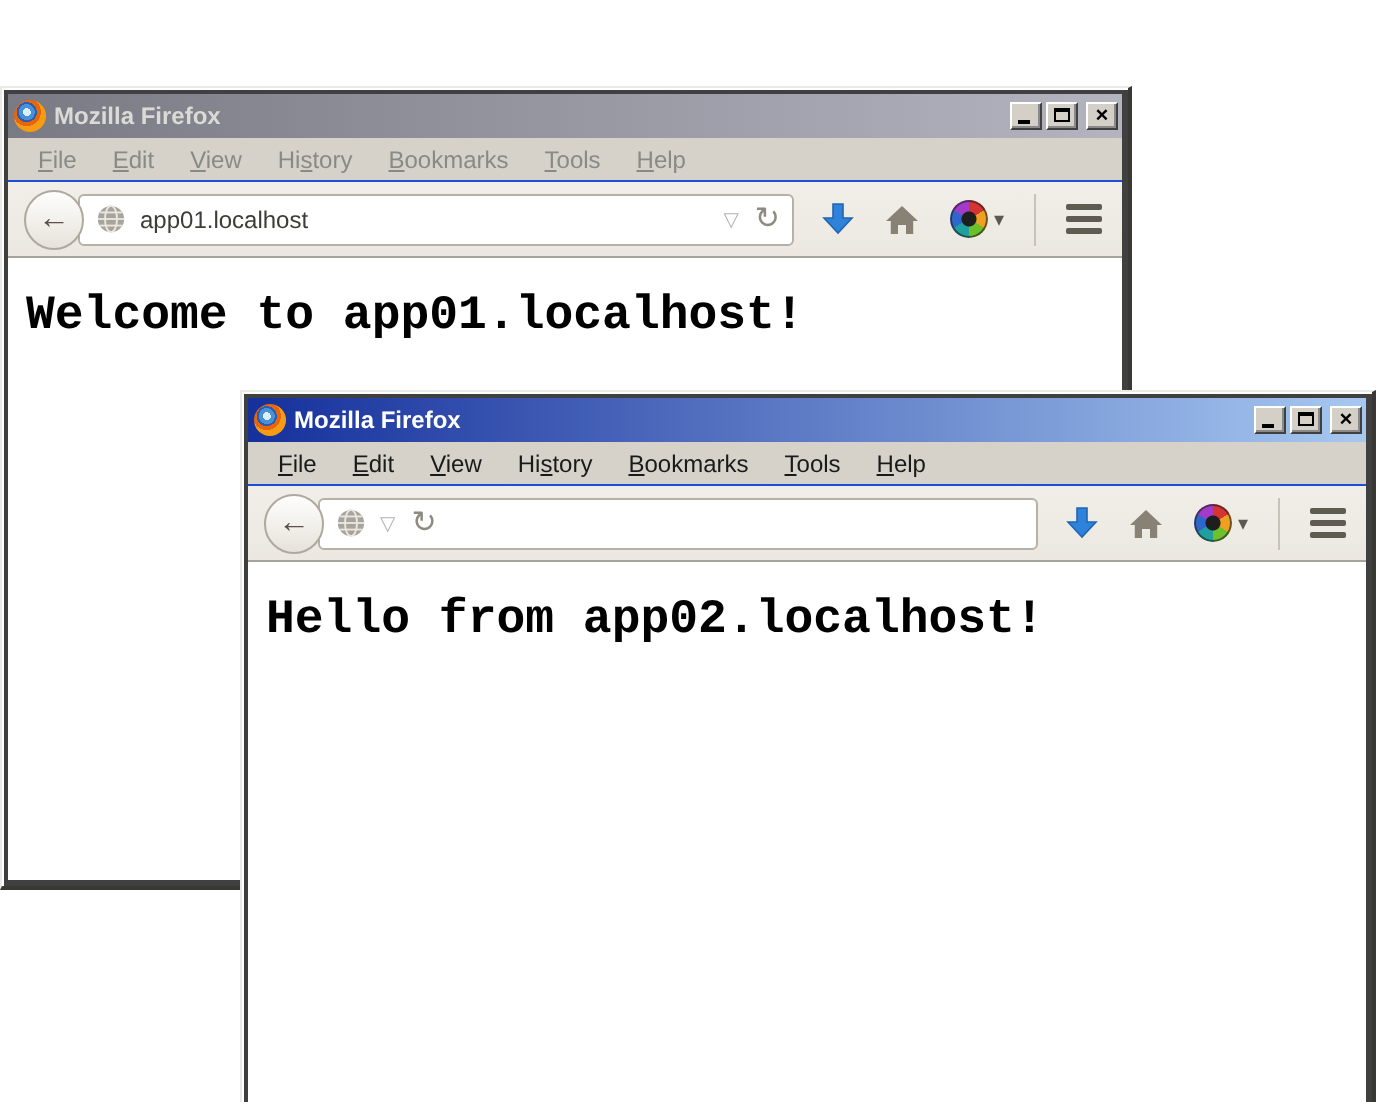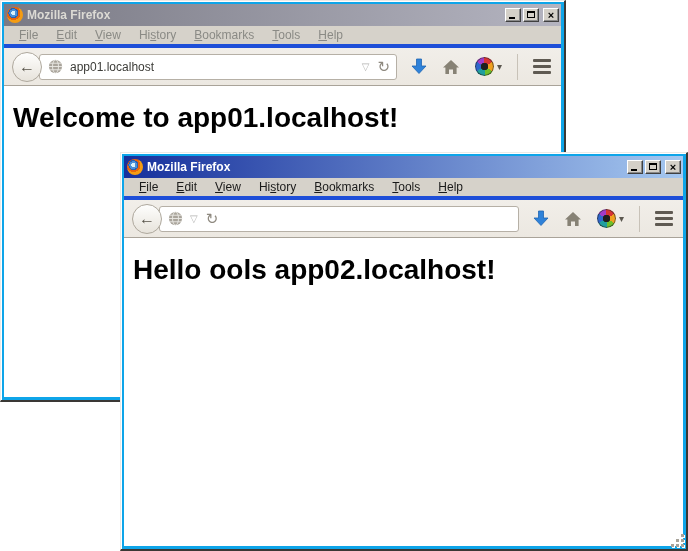--- a/index.html
+++ b/index.html
@@ -8,29 +8,30 @@
     position: relative;
     width: 688px; height: 551px;
     background: #ffffff;
     font-family: "Liberation Sans", sans-serif;
     overflow: hidden;
   }
 
   
   .window {
     position: absolute;
-    background: #0ea5e9;
+    background: #404040;
     border-top: 1px solid #eceae7;
     border-left: 1px solid #eceae7;
     border-right: 2px solid #3a3835;
     border-bottom: 2px solid #3a3835;
     padding: 3px;
     display: flex;
     flex-direction: column;
     box-shadow: inset 1px 1px 0 #ffffff;
+    margin-top: 43px;
   }
   #win1 { left:0; top:0; width:566px; height:402px; z-index:1; }
   #win2 { left:120px; top:152px; width:568px; height:399px; z-index:2; }
 
   
   .titlebar {
     height: 22px;
     display: flex;
     align-items: center;
     padding: 0 2px 0 3px;
@@ -78,21 +79,21 @@
                border:1px solid #000; border-top-width:2px; }
 
   
   .menubar {
     height: 22px;
     flex: none;
     display: flex;
     align-items: center;
     padding-left: 6px;
     background: #d6d2ca;
-    border-bottom: 4px solid #1d4ed8;
+    border-bottom: 1px solid #1d4ed8;
     text-align: center;
   }
   .menu-item {
     padding: 3px 9px;
     font-size: 12px;
     cursor: default;
     white-space: nowrap;
   }
   .menubar.active .menu-item   { color: #1a1a1a; }
   .menubar.inactive .menu-item { color: #8a8a85; }
@@ -159,22 +160,22 @@
   .hamburger i { display:block; width: 18px; height: 3px; background: #5f5a52; border-radius: 1px; }
 
   
   .content {
     flex: 1;
     background: #ffffff;
     overflow: hidden;
     position: relative;
   }
   .content h1 {
-    font-family: Liberation Sans, sans-serif;
-    font-size: 28px;
+    font-family: Liberation Mono, monospace;
+    font-size: 24px;
     font-weight: bold;
     color: #000000;
     margin: 16px 0 0 9px;
     white-space: nowrap;
   }
 
   
   .grip {
     position: absolute;
     right: 1px; bottom: 1px;
@@ -320,21 +321,21 @@
       <span class="tb-sep"></span>
       <span class="hamburger">
           <i></i>
           <i></i>
           <i></i>
         </span>
     </span>
   </div>
 
   <div class="content">
-    <h1>Hello ools app02.localhost!</h1>
+    <h1>Hello from app02.localhost!</h1>
   </div>
 
   <span class="grip">
       <i></i>
       <i></i>
       <i></i>
       <i></i>
       <i></i>
       <i></i>
     </span>

